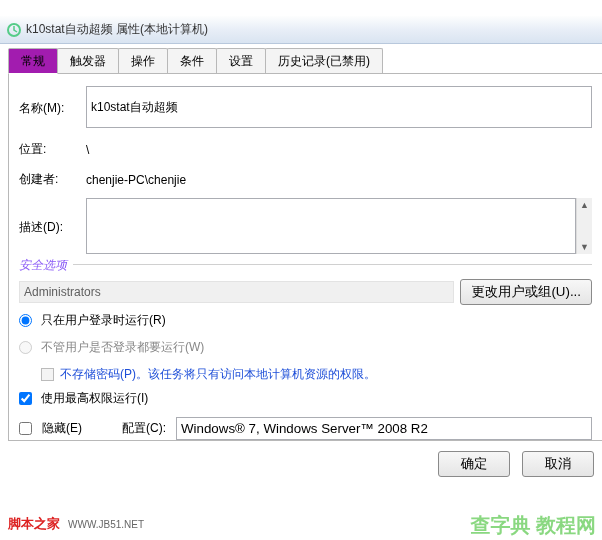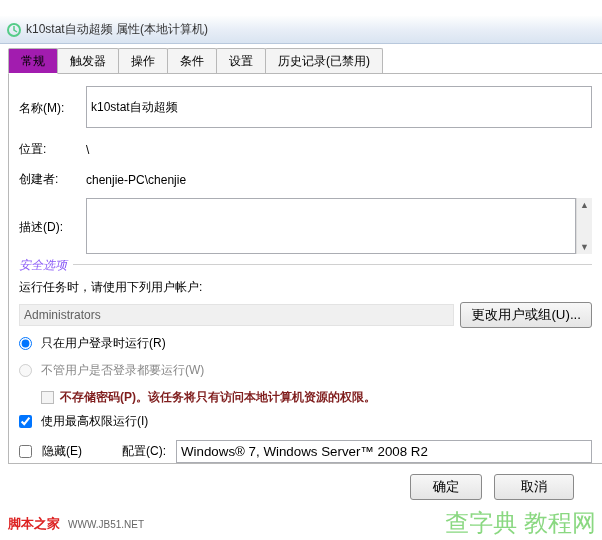--- a/index.html
+++ b/index.html
@@ -111,46 +111,46 @@
   border: 1px solid #8a8a8a;
   background: linear-gradient(#f7f7f7, #e5e5e5);
   padding: 3px 10px;
   border-radius: 3px;
   margin-left: 6px;
   cursor: pointer;
   white-space: nowrap;
 }
 .radio-row, .check-row { display:flex; align-items:center; margin: 7px 0 10px; gap:6px; }
 .radio-row .r, .check-row .c { margin-right:3px; }
-.indent { margin-left: 22px; color:#7f1d1d;font-weight:bold; }
+.indent { margin-left: 22px; color:#1d4ed8; }
 .indent .c-dis { width:13px;height:13px;border:1px solid #bbb; background:#f4f4f4; display:inline-block; vertical-align:middle; margin-right:6px;}
 .bottom-row { display:flex; align-items:center; margin-top: 8px; gap: 10px; }
 .config-input {
   flex: 1;
   border: 1px solid #abadb3;
   padding: 3px 4px;
   background: #fff;
 }
 .ok-row {
   display:flex; justify-content:flex-end; gap:6px;
-  padding: 10px 28px 0 0;
+  padding: 10px 8px 0 0;
 }
 .footer {
   position: absolute;
   bottom: 0; left: 0; right: 0;
   height: 32px;
   display:flex; align-items:center;
   padding: 0 8px;
   gap: 8px;
 }
 .brand { color:#d22; font-weight:bold; font-size:13px; }
 .brand-url { color:#666; font-size:10px; }
 .watermark {
   position:absolute; right:6px; bottom:4px;
-  color:#7ed474; font-size:24px; font-weight:normal;
+  color:#7ed474; font-size:20px; font-weight:bold;
   text-shadow:0 0 2px #fff;
   opacity:.9;
   text-align:right;
   line-height:1.1;
 }
 input[type=radio],input[type=checkbox]{ width:13px;height:13px; }
 </style>
 </head>
 <body>
 
@@ -193,21 +193,20 @@
         <div class="textarea"></div>
         <div class="sb">
           <div class="arr">▲</div>
           <div class="arr">▼</div>
         </div>
       </div>
     </div>
 
     <div class="fieldset">
       <span class="legend">安全选项</span>
-      <div style="margin-top:6px">运行任务时，请使用下列用户帐户:</div>
       <div class="acct-row">
         <div class="acct-val">Administrators</div>
         <button class="btn">更改用户或组(U)...</button>
       </div>
       <div class="radio-row">
         <input type="radio" class="r" checked="" style="">
         <span>只在用户登录时运行(R)</span>
       </div>
       <div class="radio-row" style="color:#888">
         <input type="radio" class="r" disabled="" style="">
@@ -225,21 +224,21 @@
     <div class="bottom-row">
       <input type="checkbox" style="">
       <span>隐藏(E)</span>
       <span style="margin-left:30px">配置(C):</span>
       <input class="config-input" value="Windows® 7, Windows Server™ 2008 R2" style="">
     </div>
   </div>
 
   <div class="ok-row">
     <button class="btn" style="width:72px">确定</button>
-    <button class="btn" style="width:80px">取消</button>
+    <button class="btn" style="width:72px">取消</button>
   </div>
 </div>
 
 <div class="footer">
   <span class="brand">脚本之家</span>
   <span class="brand-url">WWW.JB51.NET</span>
 </div>
 <div class="watermark">查字典
   教程网</div>
 

